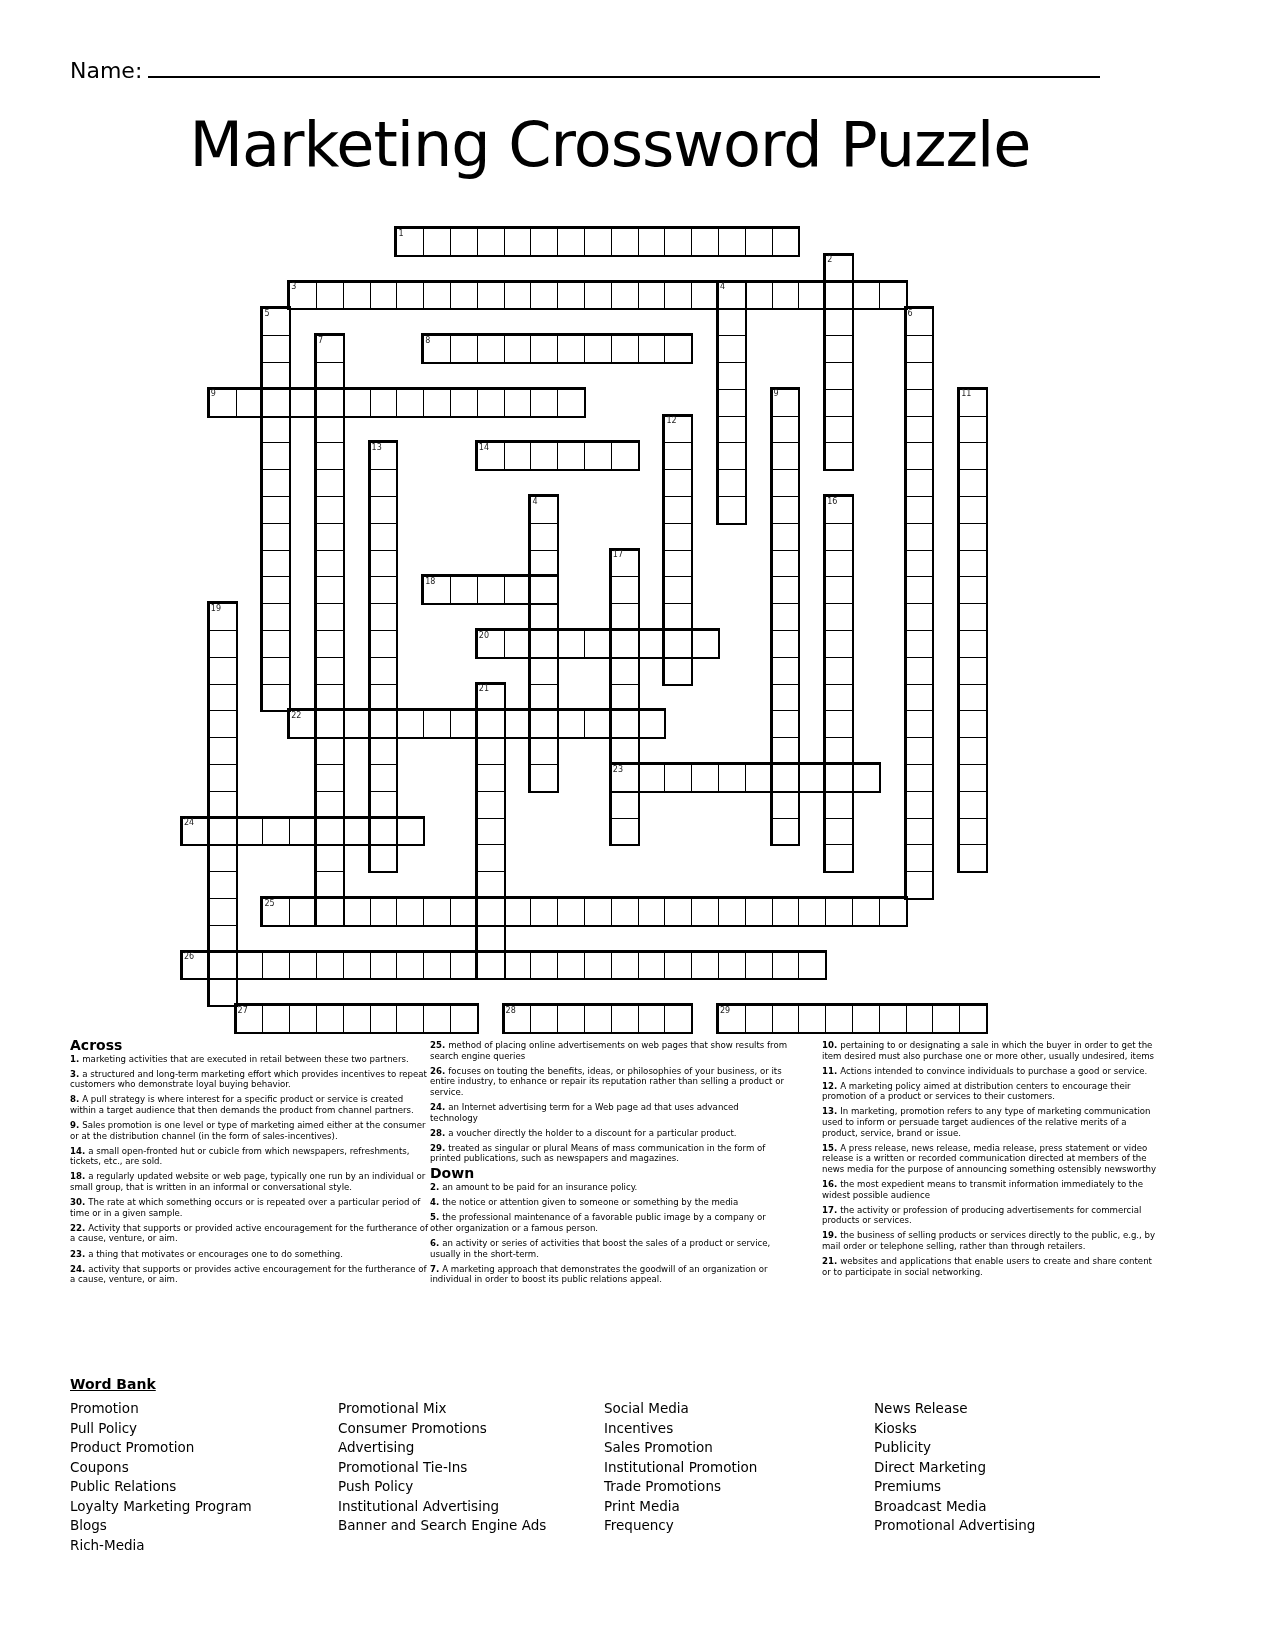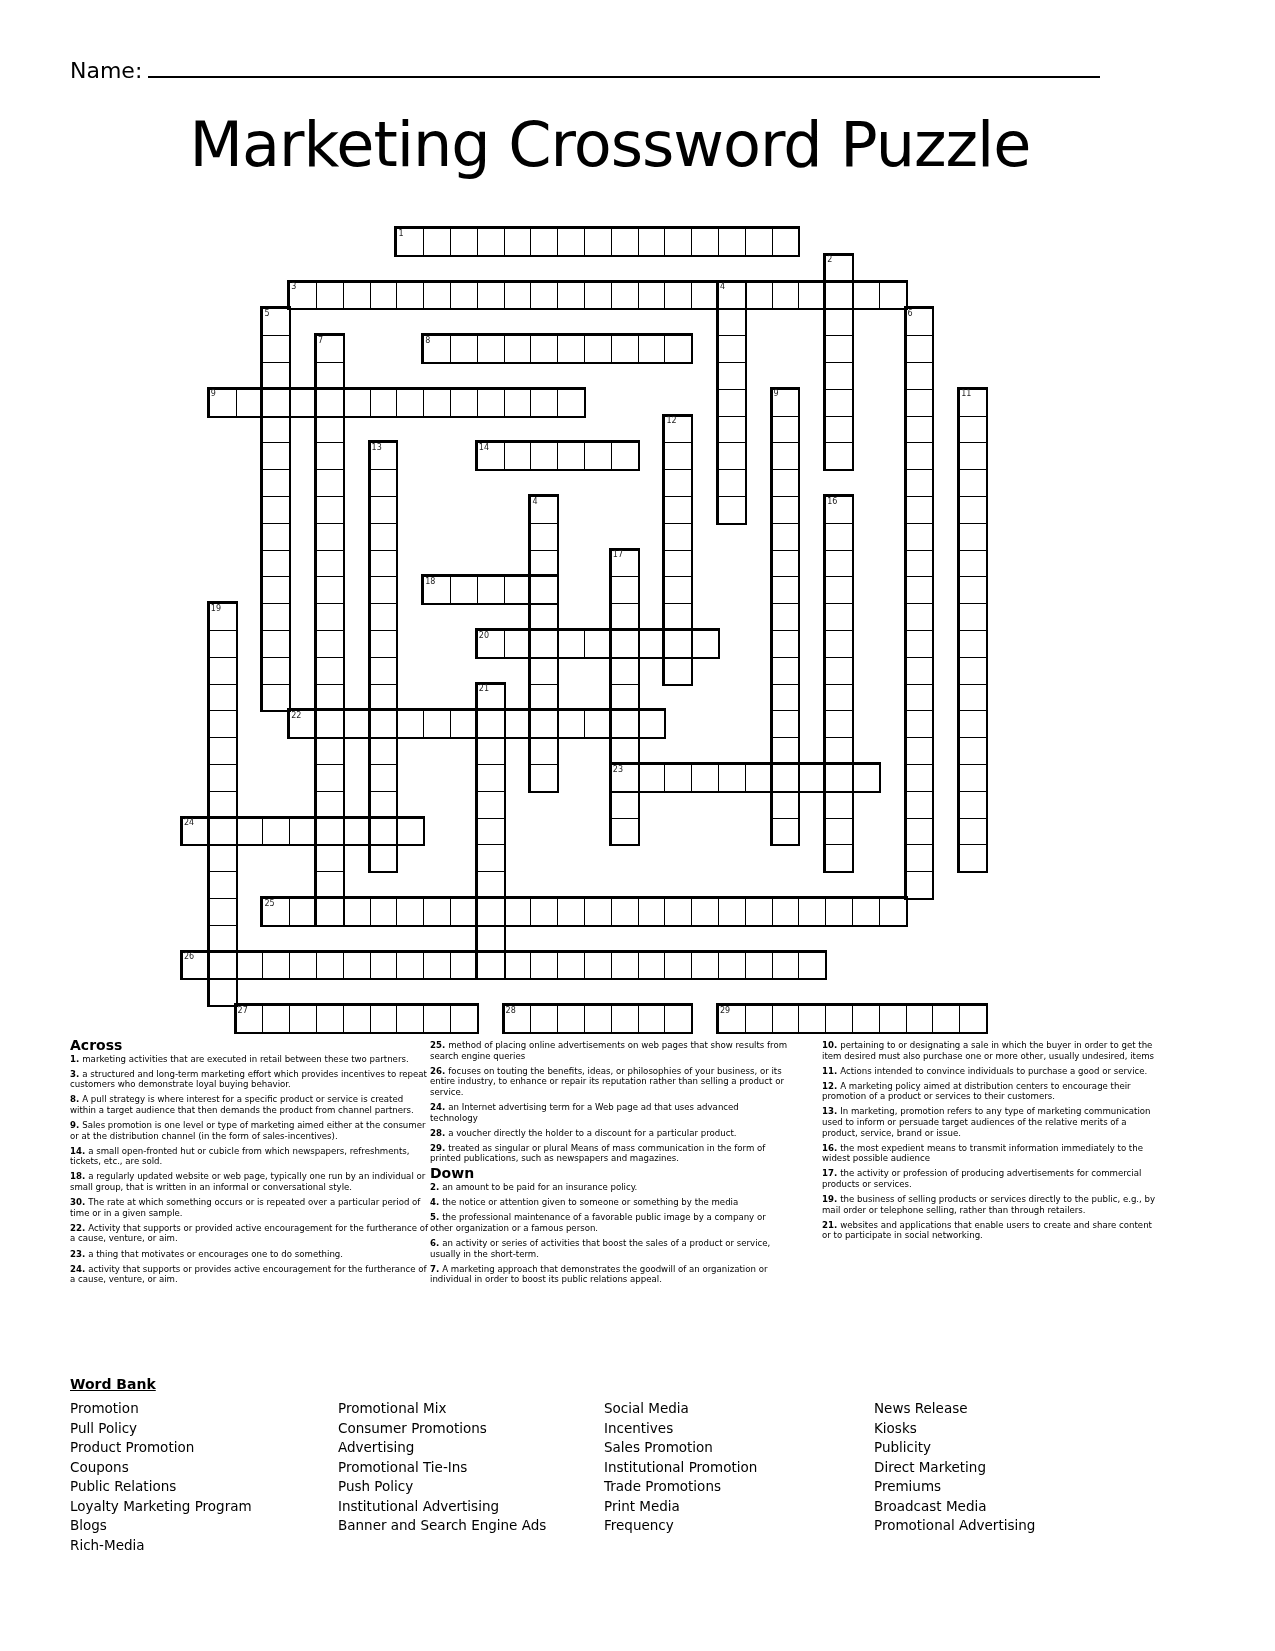--- a/index.html
+++ b/index.html
@@ -493,20 +493,21 @@
       <div class="clue"><b>4. </b><span>the notice or attention given to someone or something by the media</span></div>
       <div class="clue"><b>5. </b><span>the professional maintenance of a favorable public image by a company or other organization or a famous person.</span></div>
       <div class="clue"><b>6. </b><span>an activity or series of activities that boost the sales of a product or service, usually in the short-term.</span></div>
       <div class="clue"><b>7. </b><span>A marketing approach that demonstrates the goodwill of an organization or individual in order to boost its public relations appeal.</span></div>
     </div>
   <div class="clue-col" id="clue-col-3">
       <div class="clue"><b>10. </b><span>pertaining to or designating a sale in which the buyer in order to get the item desired must also purchase one or more other, usually undesired, items</span></div>
       <div class="clue"><b>11. </b><span>Actions intended to convince individuals to purchase a good or service.</span></div>
       <div class="clue"><b>12. </b><span>A marketing policy aimed at distribution centers to encourage their promotion of a product or services to their customers.</span></div>
       <div class="clue"><b>13. </b><span>In marketing, promotion refers to any type of marketing communication used to inform or persuade target audiences of the relative merits of a product, service, brand or issue.</span></div>
+      <div class="clue"><b>15. </b><span>A press release, news release, media release, press statement or video release is a written or recorded communication directed at members of the news media for the purpose of announcing something ostensibly newsworthy</span></div>
       <div class="clue"><b>16. </b><span>the most expedient means to transmit information immediately to the widest possible audience</span></div>
       <div class="clue"><b>17. </b><span>the activity or profession of producing advertisements for commercial products or services.</span></div>
       <div class="clue"><b>19. </b><span>the business of selling products or services directly to the public, e.g., by mail order or telephone selling, rather than through retailers.</span></div>
       <div class="clue"><b>21. </b><span>websites and applications that enable users to create and share content or to participate in social networking.</span></div>
     </div>
 
   <div id="wordbank-heading">Word Bank</div>
   <div class="wb-col" id="wb-col-2">
       <div>Promotional Mix</div>
       <div>Consumer Promotions</div>

